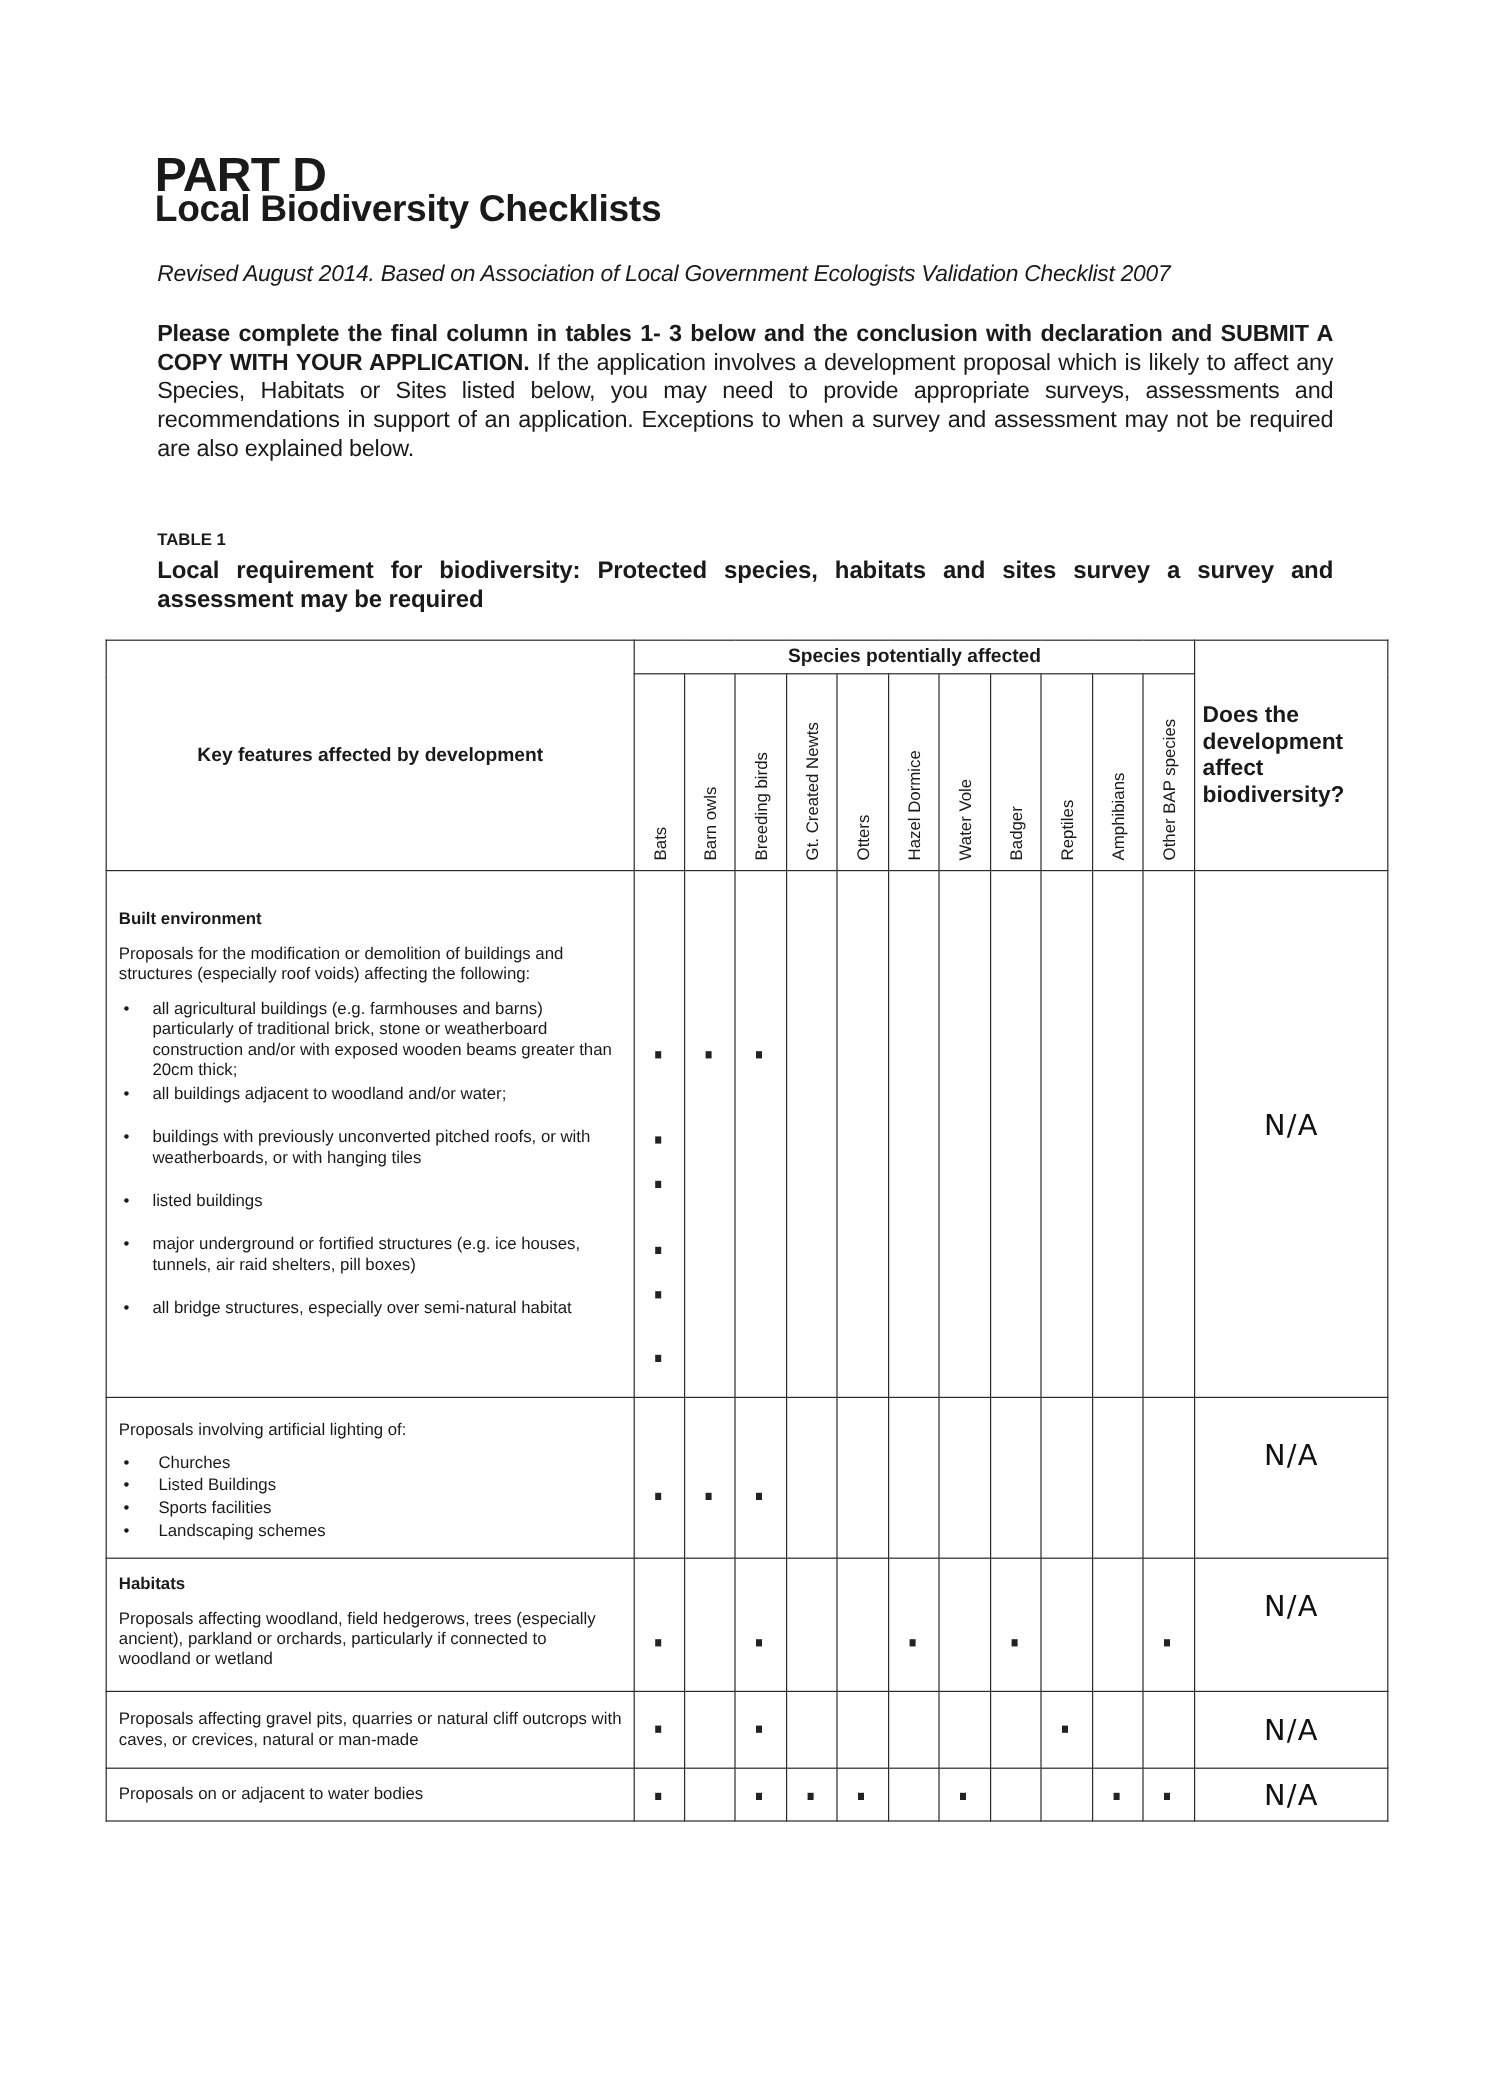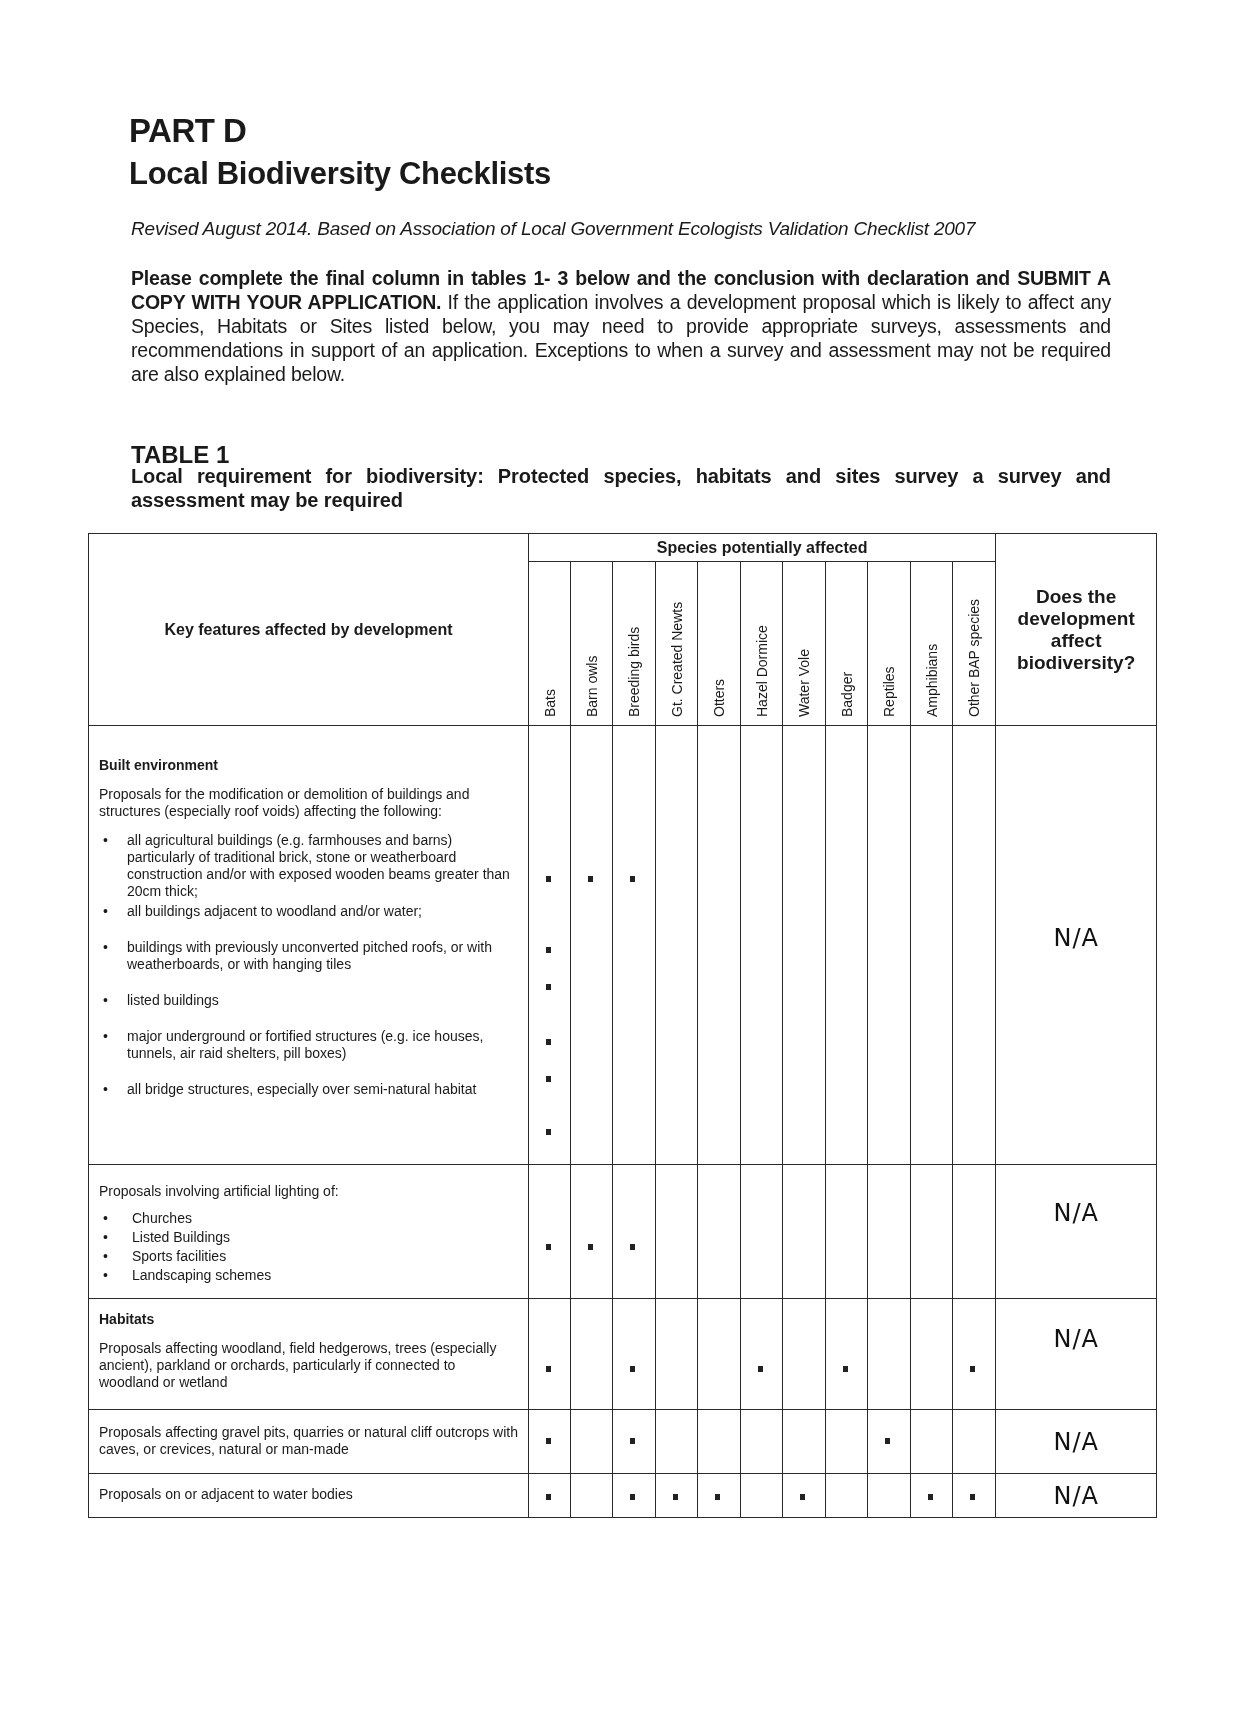--- a/index.html
+++ b/index.html
@@ -1,30 +1,30 @@
 <!DOCTYPE html>
 <html><head>
 <meta charset="utf-8">
 <style>
   html, body { margin:0; padding:0; background:#ffffff; }
   body { width:1242px; height:1729px; position:relative; overflow:hidden; font-family:"Liberation Sans", sans-serif; color:#1a1a1a; }
   .abs { position:absolute; }
-  .part { left:129px; top:112px; font-size:33px; font-weight:bold; letter-spacing:-0.5px; }
+  .part { left:129px; top:124px; font-size:40px; font-weight:bold; letter-spacing:-0.5px; }
   .title { left:129px; top:156px; font-size:31px; font-weight:bold; letter-spacing:-0.3px; }
   .revised { left:131px; top:218px; font-size:19px; font-style:italic; letter-spacing:-0.2px; }
   .intro { left:131px; top:266px; width:980px; font-size:19.5px; line-height:24px; text-align:justify; letter-spacing:-0.2px; }
   .intro b { font-weight:bold; }
-  .t1 { left:131px; top:441px; font-size:24px; font-weight:bold; }
+  .t1 { left:131px; top:441px; font-size:14px; font-weight:bold; }
   .t1sub { left:131px; top:464px; width:980px; font-size:20px; font-weight:bold; line-height:24px; text-align:justify; letter-spacing:-0.1px; }
 
   table.chk { position:absolute; left:88px; top:533px; border-collapse:collapse; table-layout:fixed; width:1069px; }
   table.chk td, table.chk th { border:1.5px solid #2a2a2a; padding:0; vertical-align:top; }
   .spec-head { height:27px; font-size:16px; font-weight:bold; text-align:center; vertical-align:middle !important; }
   .key-head { font-size:16px; font-weight:bold; text-align:center; vertical-align:middle !important; }
-  .final-head { font-size:19px; font-weight:bold; text-align:center; vertical-align:middle !important; line-height:22px; padding:0 6px !important; }
+  .final-head { font-size:19px; font-weight:bold; text-align:left; vertical-align:middle !important; line-height:22px; padding:0 6px !important; }
   .rot-cell { height:163px; position:relative; }
   .rot { position:absolute; left:50%; bottom:8px; transform-origin:left bottom; transform:rotate(-90deg) translate(0, 50%); white-space:nowrap; font-size:14px; }
   .feat { font-size:14px; line-height:17px; padding:10px 10px 10px 10px !important; }
   .feat .hd { font-weight:bold; margin-top:21px; margin-bottom:12px; }
   .feat p { margin:0 0 12px 0; }
   .feat ul { margin:0; padding:0; list-style:none; }
   .feat li { position:relative; padding-left:28px; margin-bottom:19px; }
   .feat li::before { content:"\2022"; position:absolute; left:4px; top:0; font-size:14px; }
   .feat ul.tight li { margin-bottom:2px; padding-left:33px; }
   .dotcell { position:relative; }

